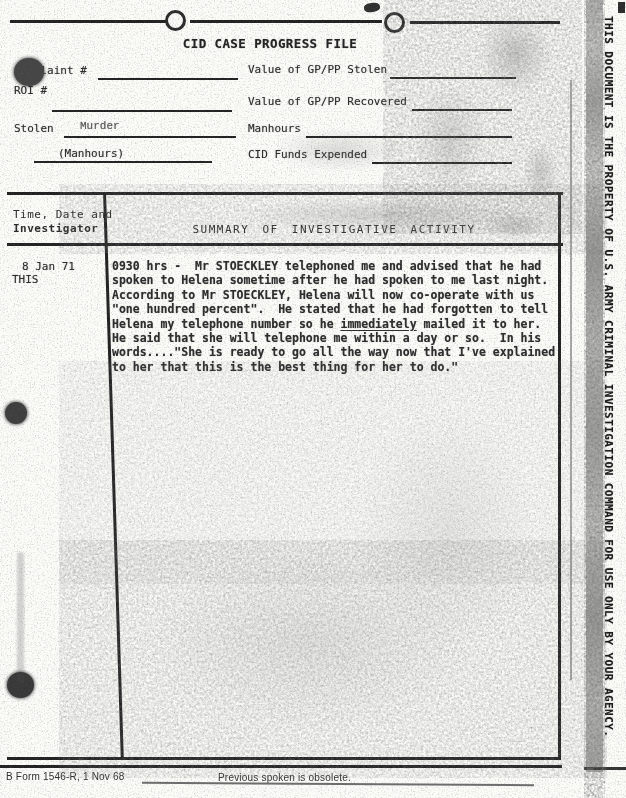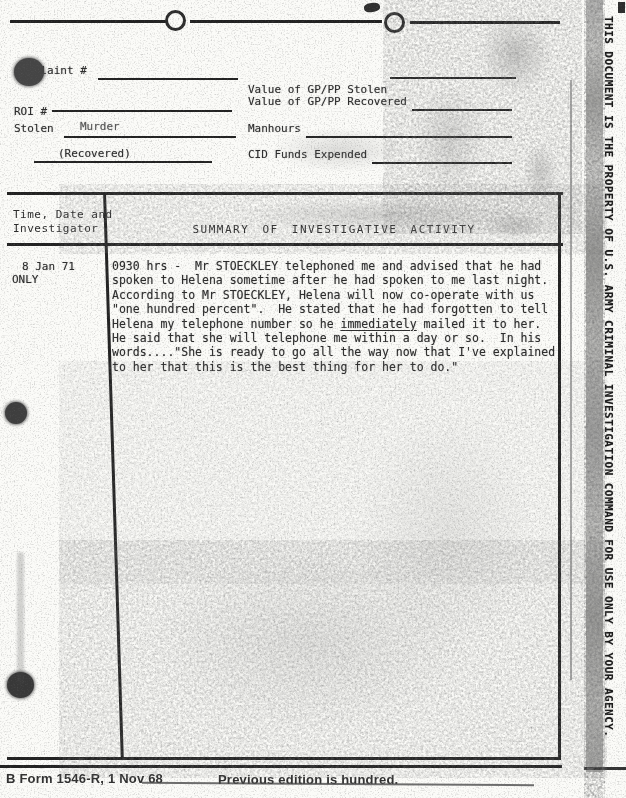--- a/index.html
+++ b/index.html
@@ -15,94 +15,95 @@
   .thick{height:3px;}
   
   .hole{width:21px;height:21px;border-radius:50%;border:3px solid #2b2b2b;background:#fbfbf8;box-sizing:border-box;}
   .blob{border-radius:50%;background:#454545;box-shadow:0 0 3px 1px rgba(70,70,70,.75);}
   
   .title{font-weight:bold;font-size:12.5px;letter-spacing:.4px;text-align:center;color:#222;text-shadow:0 0 1px rgba(40,40,40,.5);white-space:pre;}
   
   .hdr{font-size:11px;letter-spacing:.5px;white-space:pre;}
   .summary-hdr{font-size:11px;letter-spacing:1.5px;word-spacing:5px;text-align:center;white-space:pre;}
   
-  .summary{font-size:11.5px;line-height:14.4px;width:452px;}
+  .summary{font-size:11.5px;line-height:14.4px;width:452px;font-weight:bold;}
   .summary div{white-space:pre;}
   .summary u{text-underline-offset:2px;}
   
   .stamp{
     writing-mode:vertical-rl;font-weight:bold;font-size:11px;letter-spacing:.45px;
     color:#191919;white-space:pre;text-shadow:0 0 1px rgba(30,30,30,.5);
   }
   .band{
     background:linear-gradient(180deg,#8a8a8a 0%,#a8a8a6 6%,#6f6f6d 13%,#b0b0ae 22%,#636361 33%,#8f8f8d 44%,#707070 56%,#a3a3a1 68%,#666664 80%,#969694 91%,#7c7c7a 100%);
     opacity:.62;
   }
-  .footerline{font-family:"Liberation Sans",sans-serif;font-weight:bold;font-size:13px;color:#303030;letter-spacing:.2px;white-space:pre;}
+  .footerline{font-family:"Liberation Sans",sans-serif;font-weight:normal;font-size:10px;color:#303030;letter-spacing:.2px;white-space:pre;}
   .smudge{pointer-events:none;}
   .noise{pointer-events:none;position:absolute;left:0;top:0;z-index:40;}
   .streak{background:rgba(75,75,75,.22);border-radius:4px;filter:blur(1px);}
   .faint{opacity:.5;}
 </style>
 </head>
 <body>
 
 <div class="page">
 
   <div class="abs rule thick" style="left:10px;top:20px;width:158px;"></div>
   <div class="abs hole" style="left:165px;top:10px;"></div>
   <div class="abs rule thick" style="left:190px;top:20px;width:192px;"></div>
   <div class="abs hole" style="left:384px;top:12px;"></div>
   <div class="abs rule thick" style="left:410px;top:21px;width:150px;"></div>
   <div class="abs" style="left:364px;top:3px;width:16px;height:9px;background:#2f2f2f;border-radius:40%;transform:rotate(-8deg);"></div>
 
+  <div class="abs title" style="left:130px;top:36px;width:280px;">CID CASE PROGRESS FILE</div>
 
   <div class="abs typed" style="left:14px;top:64px;">Complaint #</div>
   <div class="abs rule" style="left:98px;top:78px;width:140px;height:2px;"></div>
   <div class="abs blob" style="left:14px;top:58px;width:30px;height:28px;"></div>
 
-  <div class="abs typed" style="left:14px;top:105px;">ROI #</div>
+  <div class="abs typed" style="left:14px;top:84px;">ROI #</div>
   <div class="abs rule" style="left:52px;top:110px;width:180px;height:2px;"></div>
 
   <div class="abs typed" style="left:14px;top:122px;">Stolen</div>
-  <div class="abs typed" style="left:80px;top:120px;color:#565656;">Murder</div>
+  <div class="abs typed" style="left:80px;top:120px;color:#565656;font-family:Liberation Mono, monospace;">Murder</div>
   <div class="abs rule" style="left:64px;top:136px;width:172px;height:2px;"></div>
 
-  <div class="abs typed" style="left:58px;top:147px;">(Recovered)</div>
+  <div class="abs typed" style="left:58px;top:147px;">(Manhours)</div>
   <div class="abs rule" style="left:34px;top:161px;width:178px;height:2px;"></div>
 
-  <div class="abs typed" style="left:248px;top:63px;margin-top:20px;">Value of GP/PP Stolen</div>
+  <div class="abs typed" style="left:248px;top:63px;">Value of GP/PP Stolen</div>
   <div class="abs rule" style="left:390px;top:77px;width:126px;height:2px;"></div>
 
   <div class="abs typed" style="left:248px;top:95px;">Value of GP/PP Recovered</div>
   <div class="abs rule" style="left:412px;top:109px;width:100px;height:2px;"></div>
 
   <div class="abs typed" style="left:248px;top:122px;">Manhours</div>
   <div class="abs rule" style="left:306px;top:136px;width:206px;height:2px;"></div>
 
   <div class="abs typed" style="left:248px;top:148px;">CID Funds Expended</div>
   <div class="abs rule" style="left:372px;top:162px;width:140px;height:2px;"></div>
 
   <div class="abs rule thick" style="left:7px;top:192px;width:556px;"></div>
   <div class="abs rule" style="left:7px;top:243px;width:556px;"></div>
   <div class="abs" style="left:103px;top:192px;width:2.5px;height:568px;background:#222;transform:rotate(-1.8deg);transform-origin:top center;"></div>
   <div class="abs" style="left:558px;top:192px;width:3px;height:568px;background:#222;"></div>
   <div class="abs rule thick" style="left:7px;top:757px;width:554px;"></div>
 
   <div class="abs hdr" style="left:13px;top:208px;">Time, Date and</div>
-  <div class="abs hdr" style="left:13px;top:222px;">Investigator</div>
+  <div class="abs hdr" style="left:13px;top:222px;font-weight:bold;">Investigator</div>
   <div class="abs summary-hdr" style="left:110px;top:223px;width:448px;">SUMMARY OF INVESTIGATIVE ACTIVITY</div>
 
   <div class="abs typed" style="left:22px;top:260px;">8 Jan 71</div>
-  <div class="abs typed" style="left:12px;top:273px;">ONLY</div>
+  <div class="abs typed" style="left:12px;top:273px;">THIS</div>
   <div class="abs typed summary" style="left:112px;top:259px;"><div>0930 hrs -  Mr STOECKLEY telephoned me and advised that he had</div><div>spoken to Helena sometime after he had spoken to me last night.</div><div>According to Mr STOECKLEY, Helena will now co-operate with us</div><div>"one hundred percent".  He stated that he had forgotten to tell</div><div>Helena my telephone number so he <u>immediately</u> mailed it to her.</div><div>He said that she will telephone me within a day or so.  In his</div><div>words...."She is ready to go all the way now that I've explained</div><div>to her that this is the best thing for her to do."</div></div>
 
   <div class="abs rule" style="left:0;top:765px;width:562px;"></div>
   <div class="abs footerline" style="left:6px;top:771px;">B Form 1546-R, 1 Nov 68</div>
-  <div class="abs footerline" style="left:218px;top:772px;">Previous edition is hundred.</div>
+  <div class="abs footerline" style="left:218px;top:772px;">Previous spoken is obsolete.</div>
   <div class="abs" style="left:142px;top:783px;width:392px;height:1.5px;background:#4a4a4a;transform:rotate(0.35deg);opacity:.8;"></div>
 
   <div class="abs faint" style="left:570px;top:80px;width:1.5px;height:600px;background:#555;"></div>
   <div class="abs band" style="left:586px;top:0;width:17px;height:772px;"></div>
   <div class="abs stamp" style="left:602px;top:16px;height:760px;">THIS DOCUMENT IS THE PROPERTY OF U.S. ARMY CRIMINAL INVESTIGATION COMMAND FOR USE ONLY BY YOUR AGENCY.</div>
   <div class="abs" style="left:584px;top:767px;width:42px;height:2.5px;background:#333;"></div>
   <div class="abs" style="left:618px;top:2px;width:7px;height:11px;background:#2d2d2d;"></div>
 
   <div class="abs blob" style="left:5px;top:402px;width:22px;height:22px;background:#3e3e3e;"></div>
   <div class="abs blob" style="left:7px;top:672px;width:27px;height:26px;background:#383838;"></div>

